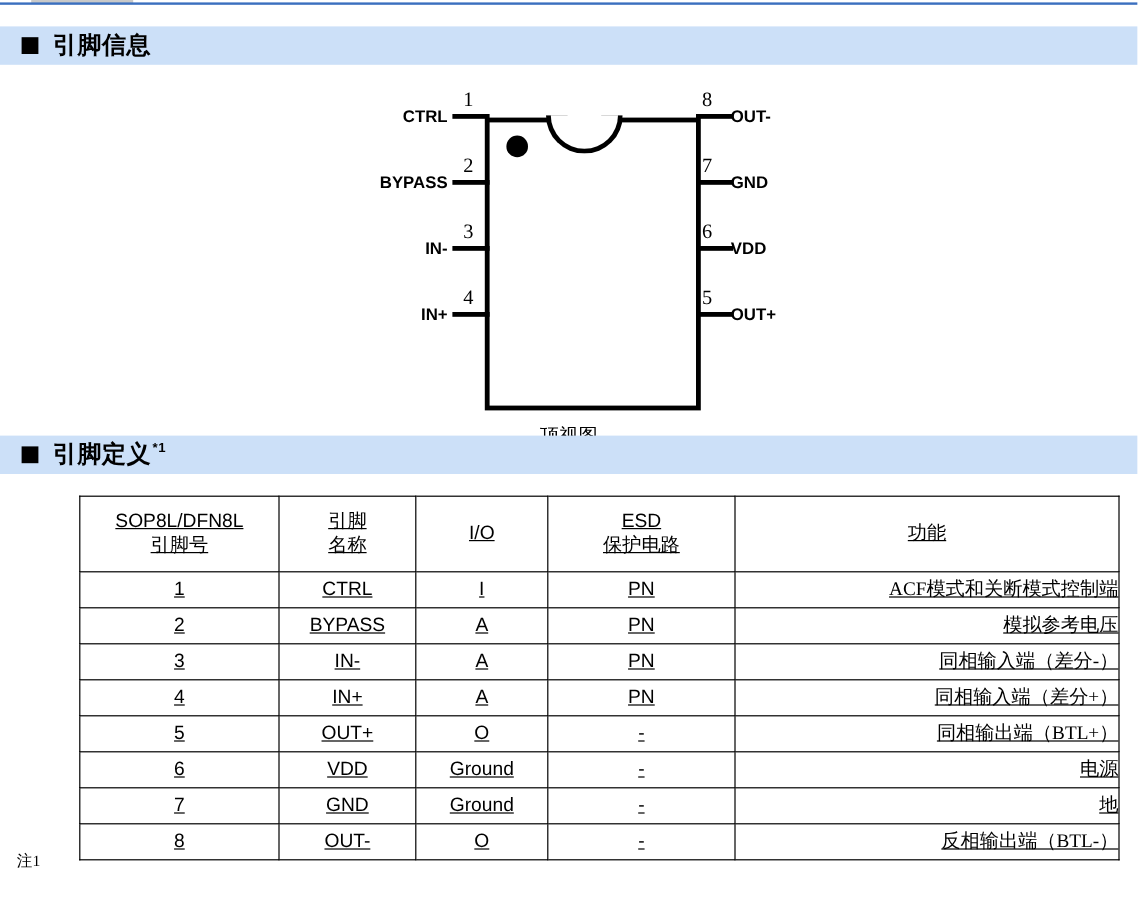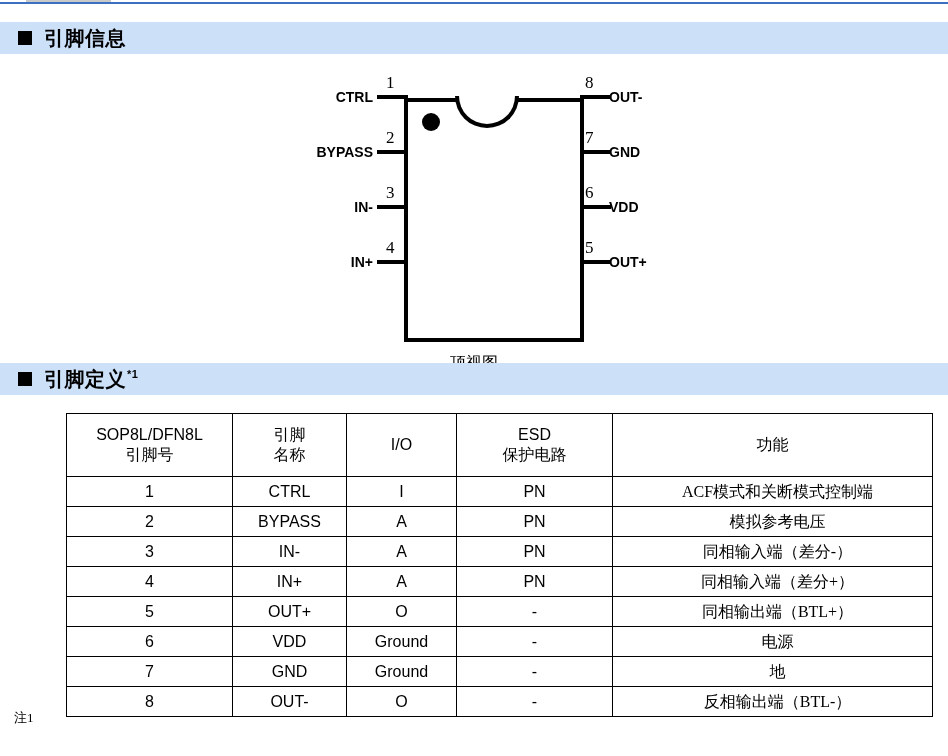--- a/index.html
+++ b/index.html
@@ -132,40 +132,41 @@
     font-family: "Liberation Serif", "DejaVu Serif", serif;
   }
 
   
   .pin-table {
     position: absolute;
     left: 66px; top: 413px;
     width: 866px;
     border-collapse: collapse;
     table-layout: fixed;
+    text-decoration: underline;
   }
   .pin-table th, .pin-table td {
     border: 1.6px solid #000;
     font-size: 16px;
     font-weight: normal;
     padding: 0;
     line-height: 1.25;
   }
   .pin-table thead th {
     height: 62px;
     text-align: center;
     vertical-align: middle;
   }
   .pin-table tbody td {
     height: 29px;
     text-align: center;
     vertical-align: middle;
   }
   .pin-table tbody td.func {
-    text-align: center;
+    text-align: right;
     padding-left: 10px;
   }
   .col-num  { width: 166px; }
   .col-name { width: 114px; }
   .col-io   { width: 110px; }
   .col-esd  { width: 156px; }
   .col-func { width: 320px; }
 
   .cjk { font-family: "Liberation Serif", "DejaVu Serif", serif; }
 

